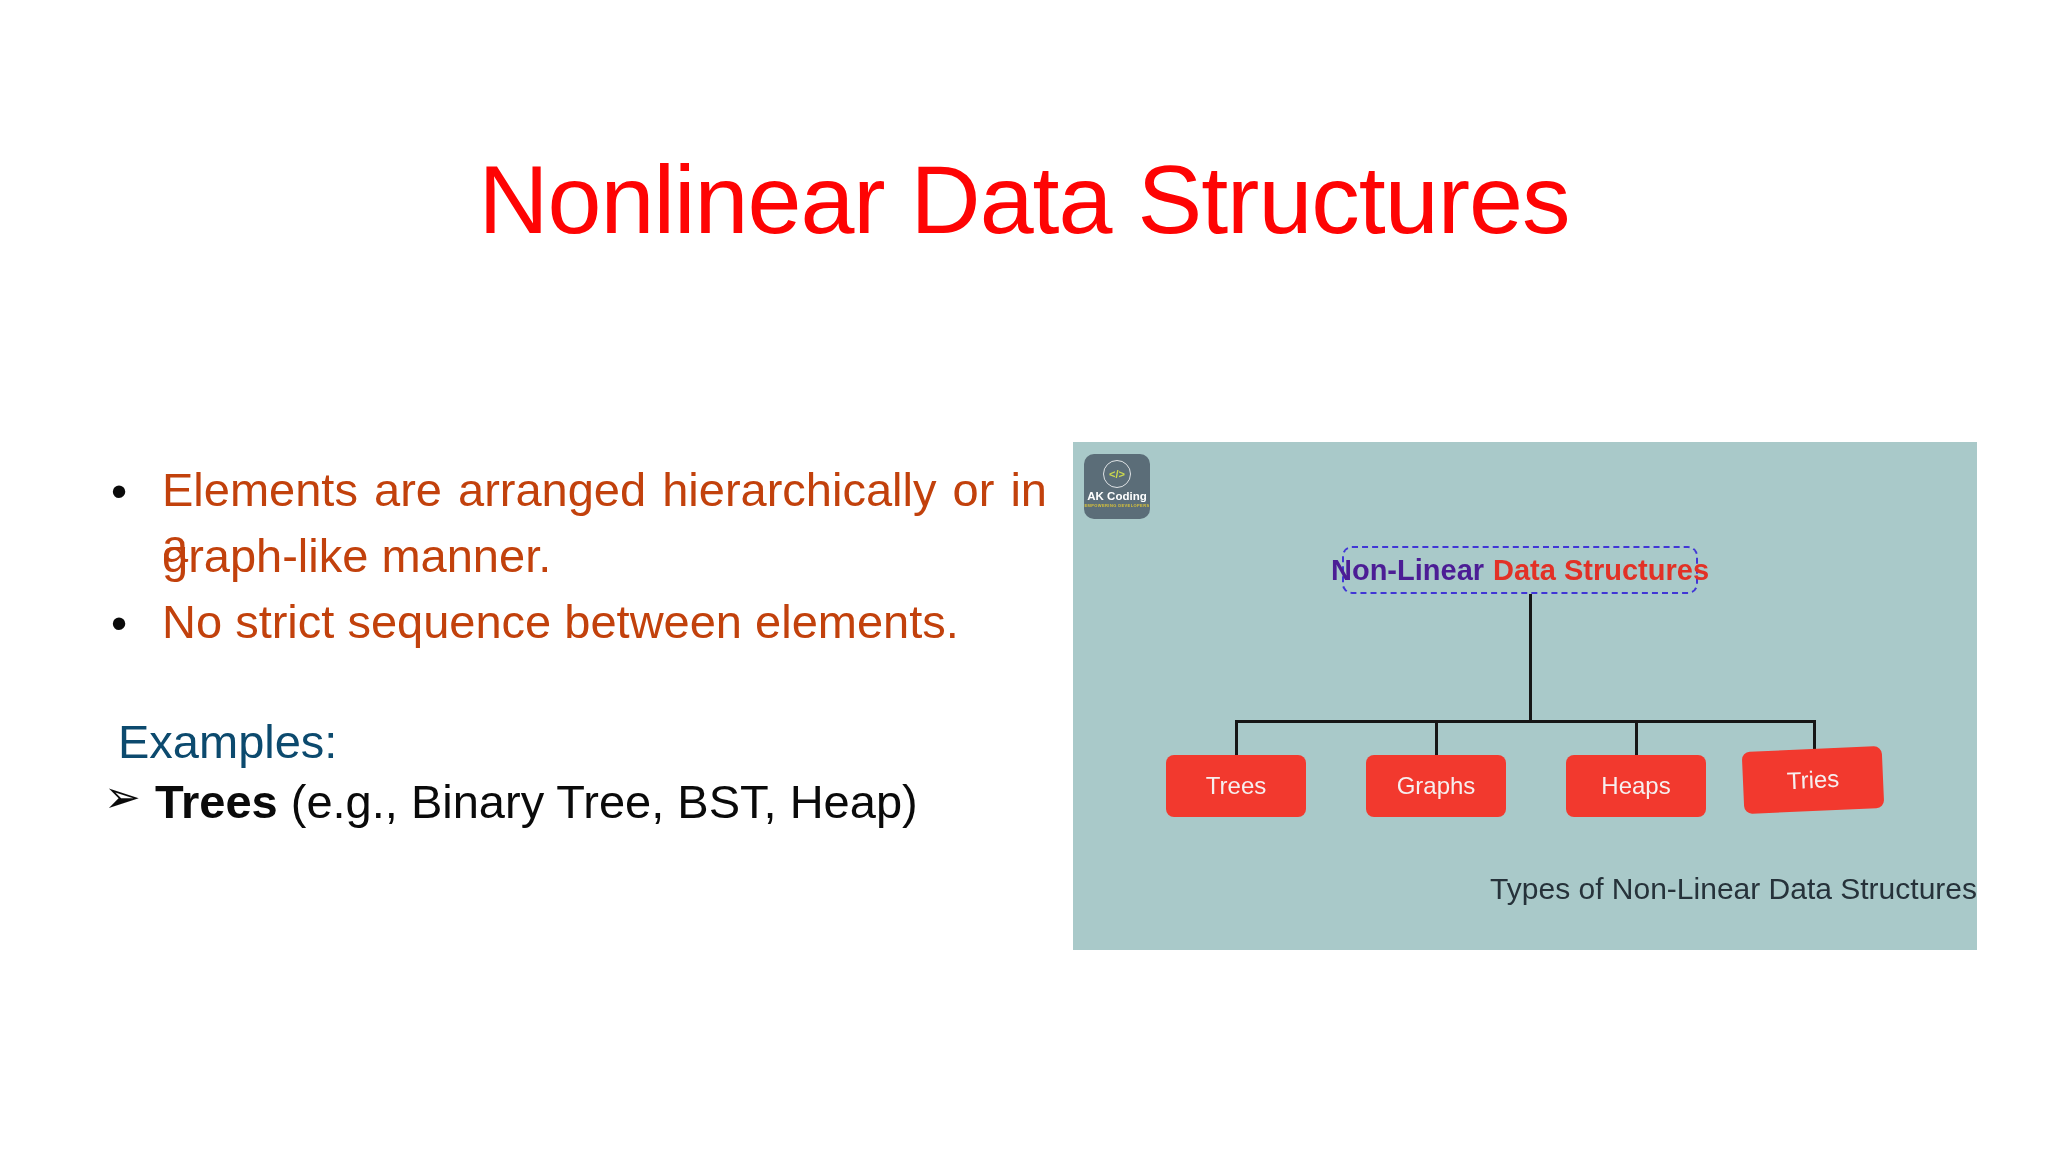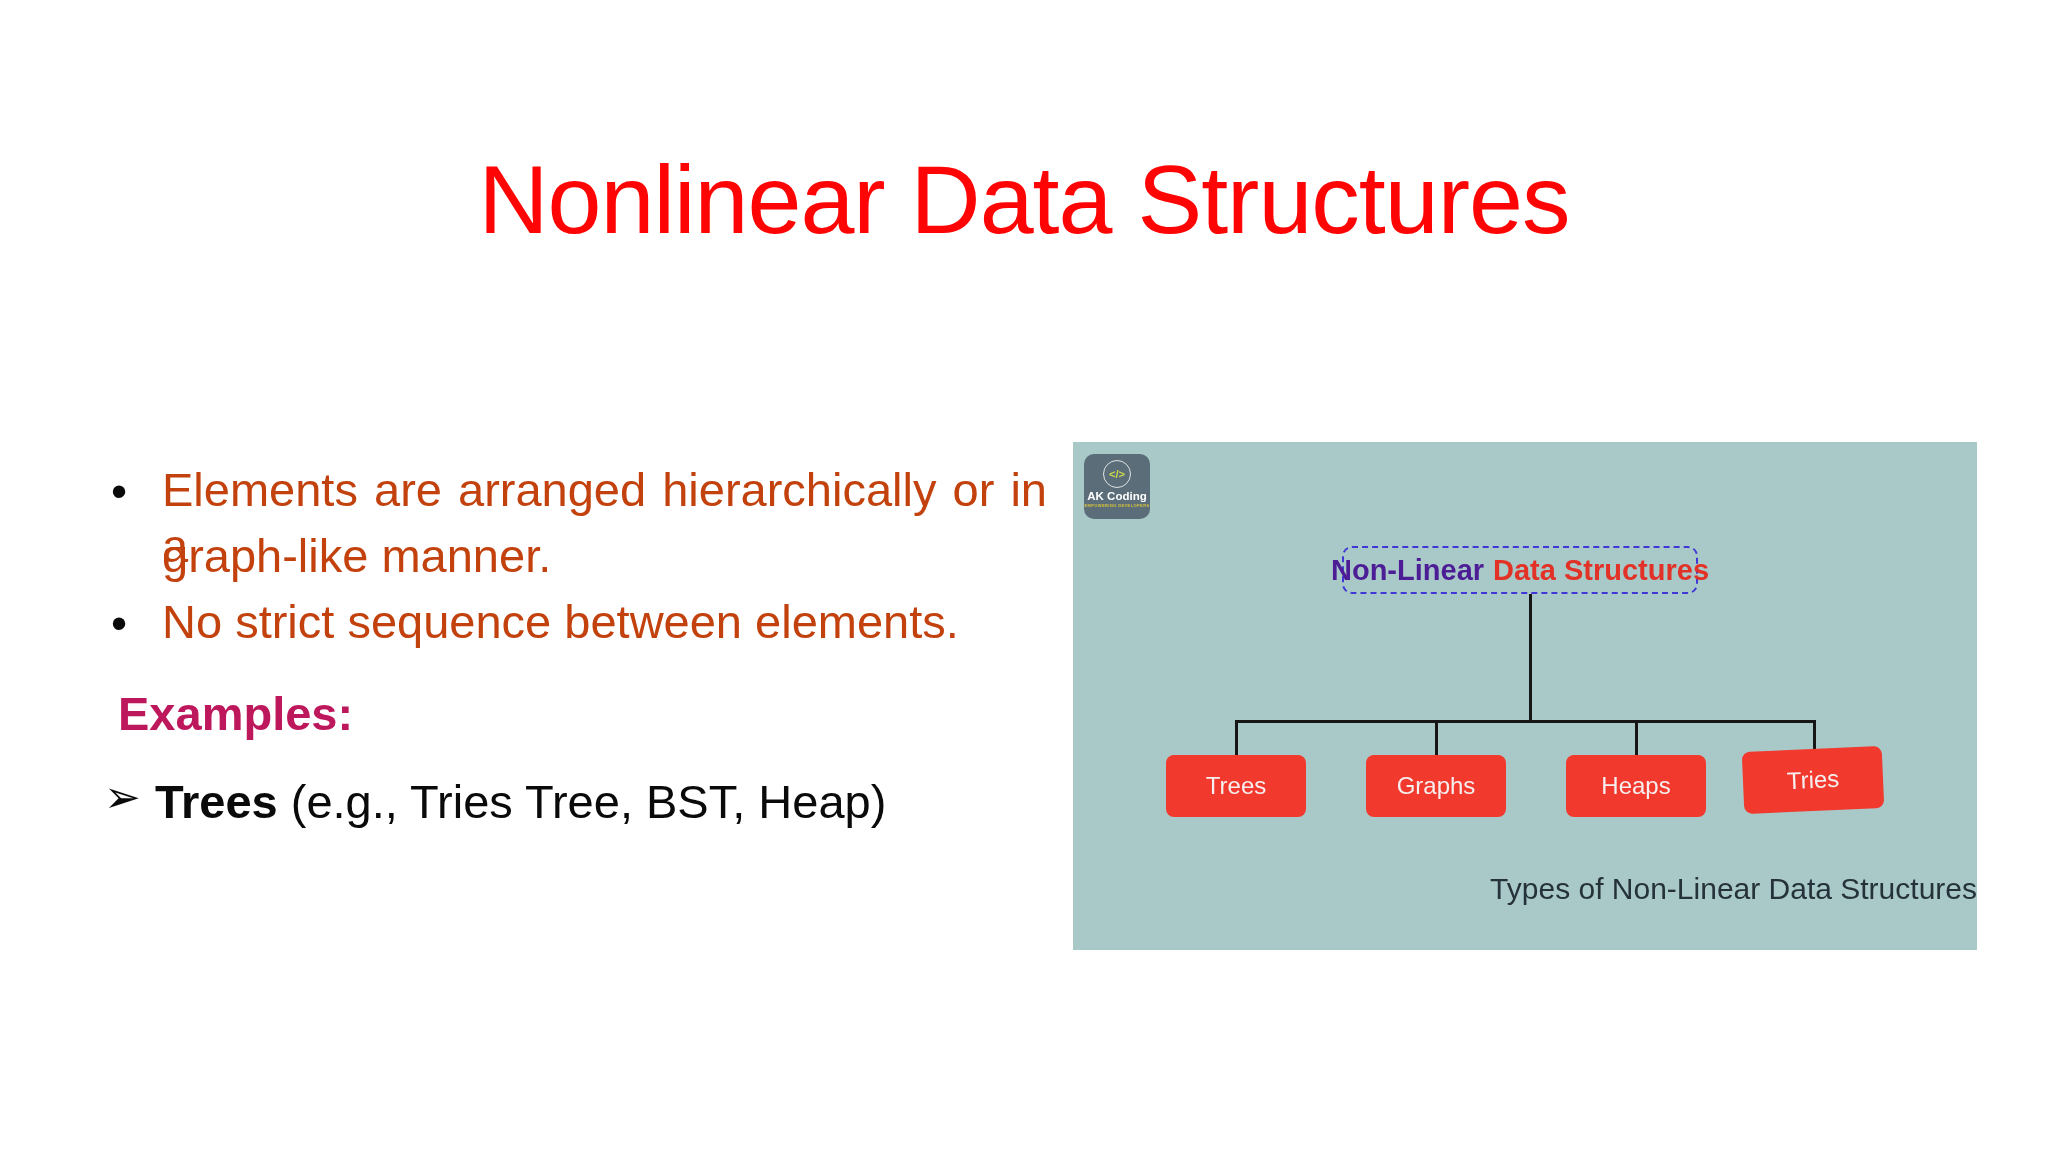--- a/index.html
+++ b/index.html
@@ -30,22 +30,22 @@
     font-size:47px;line-height:56px;color:#c2410c;
     white-space:nowrap;
   }
   .body-line.justified{
     white-space:normal;
     text-align:justify;
     -moz-text-align-last:justify;
     text-align-last:justify;
   }
   #examples-heading{
-    position:absolute;left:118px;top:654px;
-    font-size:47px;font-weight:700;color:#be185d;
+    position:absolute;left:118px;top:682px;
+    font-size:47px;font-weight:400;color:#0c4a6e;
   }
   .arrow-item{position:absolute;left:104px;white-space:nowrap;}
   .arrow-glyph{
     font-size:44px;color:#0a0a0a;
     position:relative;top:-6px;margin-right:14px;
   }
   .arrow-text{font-size:47px;color:#0a0a0a;}
   .arrow-text b{font-weight:700;}
   
   #diagram-panel{
@@ -111,21 +111,21 @@
   <div class="bullet-dot" style="top:436px;">•</div>
   <div class="body-line justified" style="top:430px;">Elements are arranged hierarchically or in a</div>
   <div class="body-line" style="top:496px;">graph-like manner.</div>
 
   <div class="bullet-dot" style="top:568px;">•</div>
   <div class="body-line" style="top:562px;">No strict sequence between elements.</div>
 
   <div id="examples-heading">Examples:</div>
 
   <div class="arrow-item" style="top:742px;">
-    <span class="arrow-glyph">➢</span><span class="arrow-text"><b>Trees</b><span> (e.g., Tries Tree, BST, Heap)</span></span>
+    <span class="arrow-glyph">➢</span><span class="arrow-text"><b>Trees</b><span> (e.g., Binary Tree, BST, Heap)</span></span>
   </div>
 
 
   <div id="diagram-panel">
 
     <div id="logo">
       <div id="logo-circle">
         <span class="code"><span>&lt;/</span><span class="slash"></span><span>&gt;</span></span>
       </div>
       <div id="logo-name">AK Coding</div>

